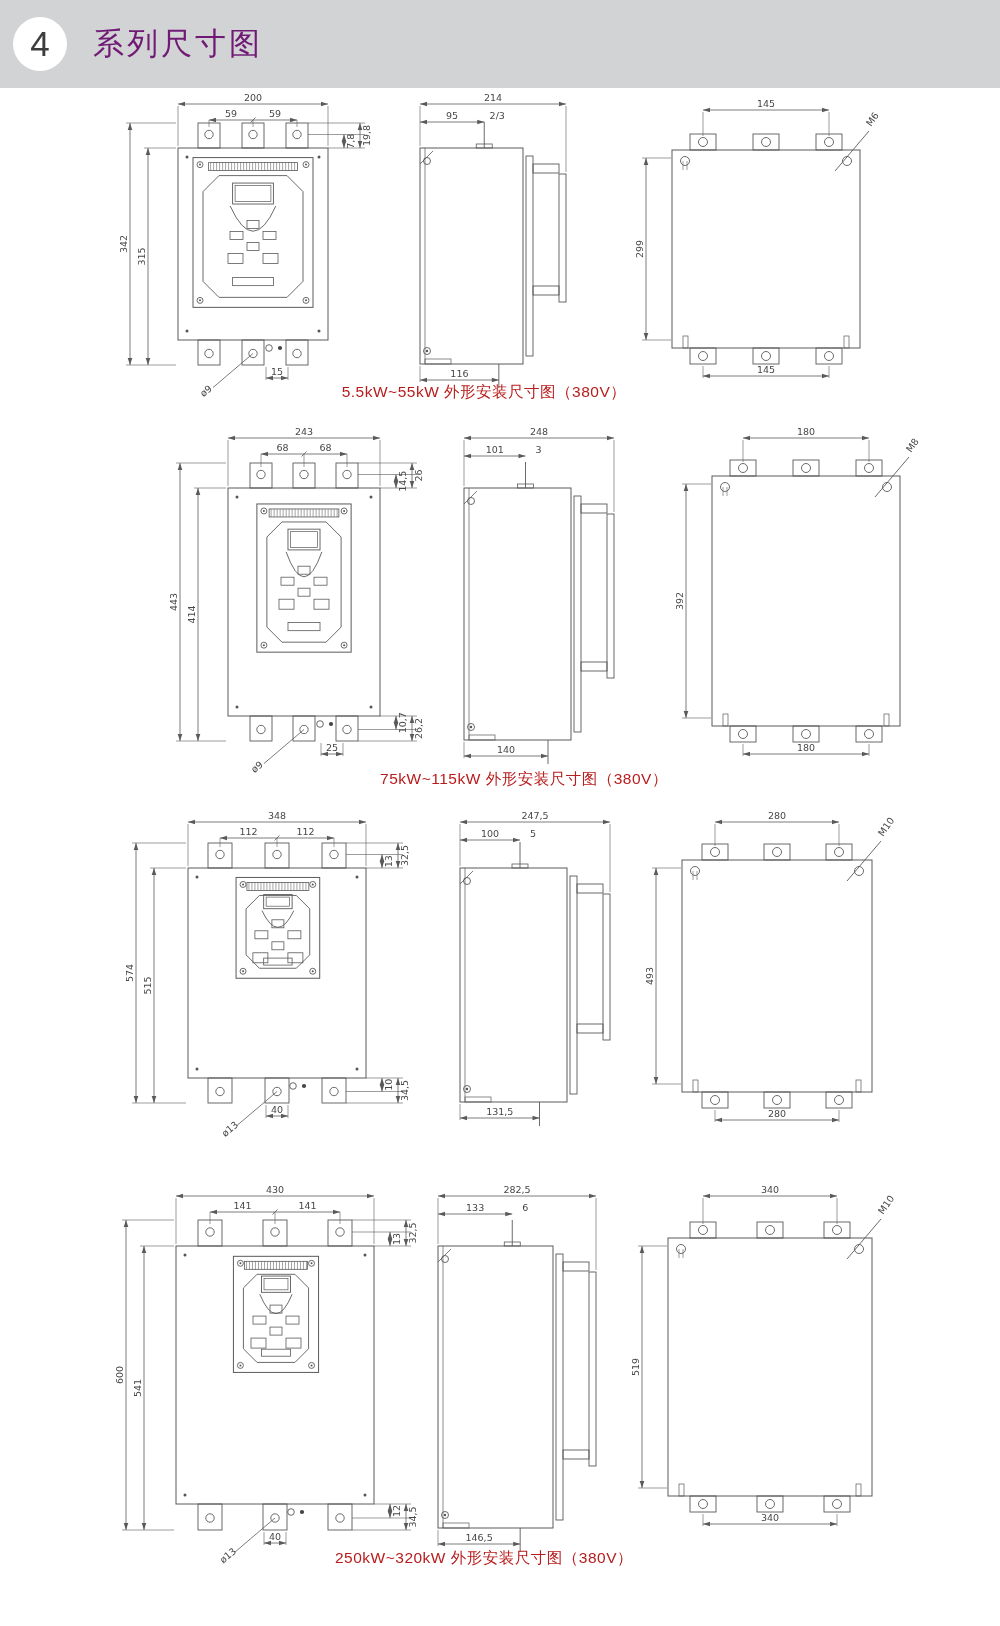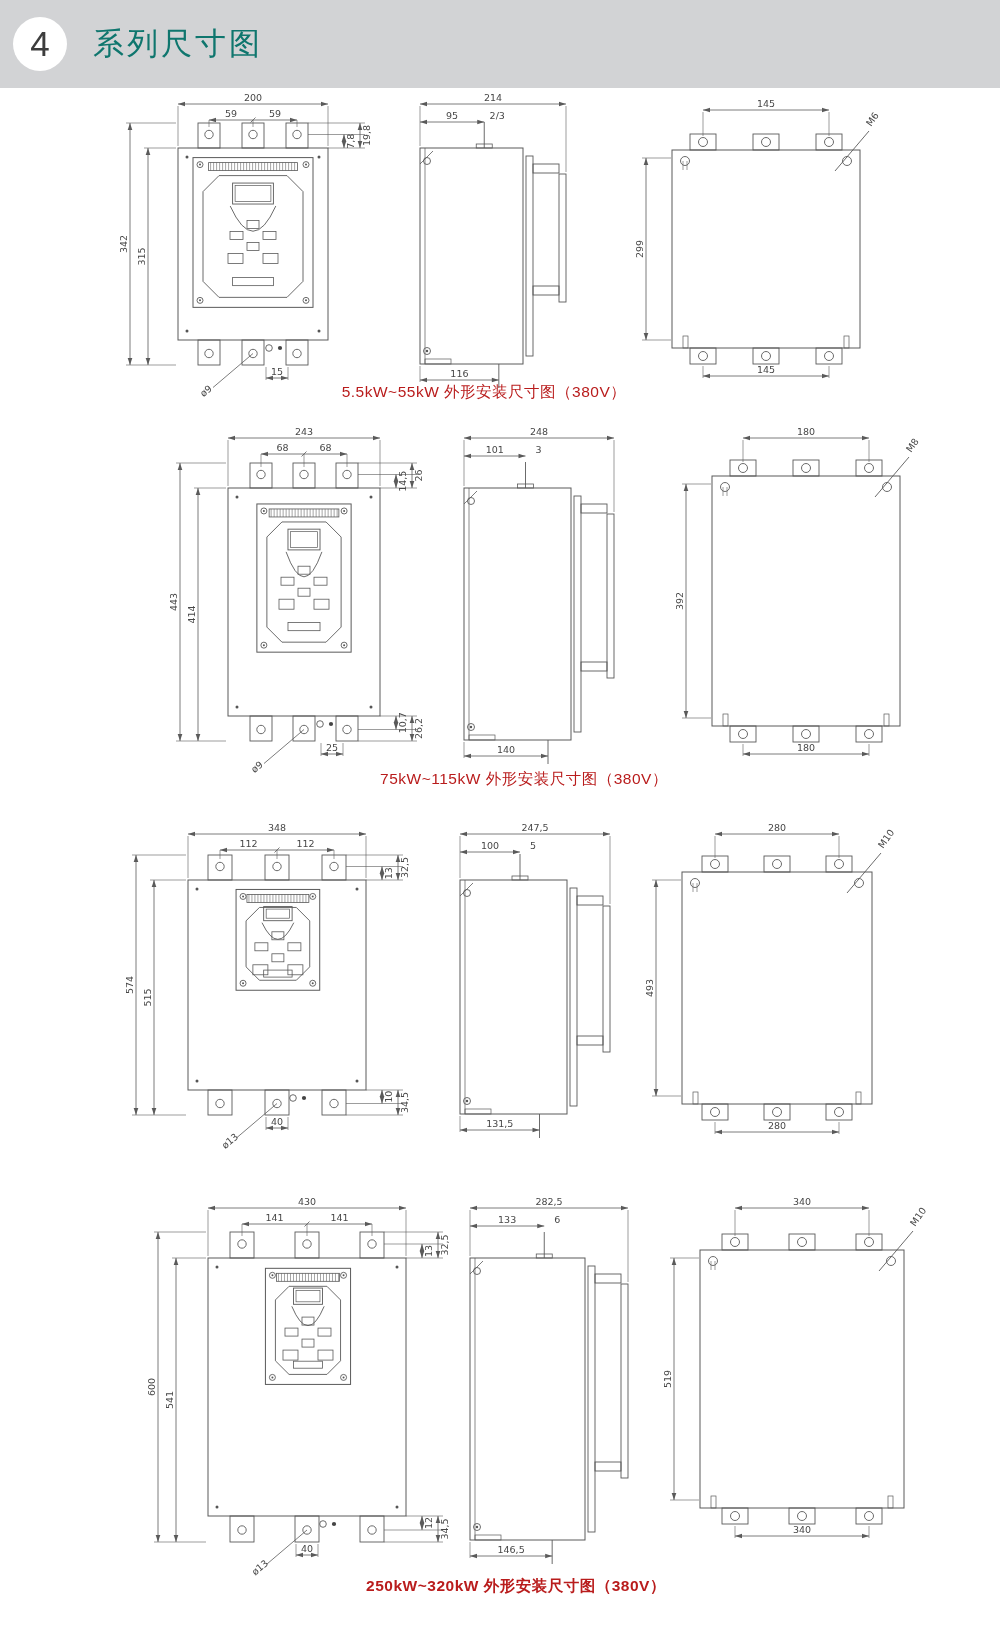--- a/index.html
+++ b/index.html
@@ -1,20 +1,20 @@
 <!DOCTYPE html>
 <html><head>
 <meta charset="utf-8">
 <style>
   html,body{margin:0;padding:0;}
   body{width:1000px;height:1626px;background:#ffffff;font-family:"Liberation Sans",sans-serif;position:relative;overflow:hidden;}
   .hdr{height:88px;background:#d2d3d5;display:flex;align-items:center;}
   .badge{width:54px;height:54px;border-radius:50%;background:#ffffff;color:#3d3d3d;font-size:35px;
          display:flex;align-items:center;justify-content:center;margin-left:13px;font-family:"Liberation Sans",sans-serif;}
-  .title{font-size:31px;color:#0f766e;margin:0 0 0 26px;font-weight:500;letter-spacing:3px;}
+  .title{font-size:31px;color:#701a75;margin:0 0 0 26px;font-weight:500;letter-spacing:3px;}
   .row{position:relative;width:968px;}
   .row svg{position:absolute;overflow:visible;}
   .caption{position:absolute;left:0;width:100%;text-align:center;font-size:15.5px;color:#b91c1c;letter-spacing:0.5px;}
   svg text{font-family:"DejaVu Sans",sans-serif;}
 </style>
 </head>
 <body>
 
 <header class="hdr">
   <div class="badge">4</div>
@@ -404,21 +404,21 @@
         <line x1="223" y1="332" x2="223" y2="320" stroke="#5a5a5a" stroke-width="0.6"></line>
         <line x1="97" y1="330" x2="223" y2="330" stroke="#5a5a5a" stroke-width="0.8"></line>
         <polygon points="97,330 104,327.7 104,332.3" fill="#5a5a5a" stroke="none"></polygon>
         <polygon points="223,330 216,327.7 216,332.3" fill="#5a5a5a" stroke="none"></polygon>
         <text font-size="9.5" fill="#474747" text-anchor="middle" transform="translate(160,327)">180</text>
         <line x1="229" y1="73" x2="263" y2="33" stroke="#5a5a5a" stroke-width="0.9"></line>
         <text font-size="9.5" fill="#474747" text-anchor="start" transform="translate(265,29) rotate(-55)">M8</text>
       </svg>
       <div class="caption" style="top: 361px;">75kW~115kW 外形安装尺寸图（380V）</div>
     </div>
-    <div class="row" style="height: 352px; margin-top: 12px;">
+    <div class="row" style="height: 352px;">
       <svg width="300" height="324" viewBox="0 0 300 324" style="left: 118px; top: 0px;">
         <rect x="70" y="60" width="178" height="210" fill="none" stroke="#5a5a5a" stroke-width="1"></rect>
         <rect x="90" y="35" width="24" height="25" fill="none" stroke="#5a5a5a" stroke-width="0.9"></rect>
         <circle cx="102" cy="46.5" r="4.2" fill="none" stroke="#5a5a5a" stroke-width="0.9"></circle>
         <rect x="90" y="270" width="24" height="25" fill="none" stroke="#5a5a5a" stroke-width="0.9"></rect>
         <circle cx="102" cy="283.5" r="4.2" fill="none" stroke="#5a5a5a" stroke-width="0.9"></circle>
         <rect x="147" y="35" width="24" height="25" fill="none" stroke="#5a5a5a" stroke-width="0.9"></rect>
         <circle cx="159" cy="46.5" r="4.2" fill="none" stroke="#5a5a5a" stroke-width="0.9"></circle>
         <rect x="147" y="270" width="24" height="25" fill="none" stroke="#5a5a5a" stroke-width="0.9"></rect>
         <circle cx="159" cy="283.5" r="4.2" fill="none" stroke="#5a5a5a" stroke-width="0.9"></circle>
@@ -597,21 +597,21 @@
         <line x1="97" y1="314" x2="97" y2="302" stroke="#5a5a5a" stroke-width="0.6"></line>
         <line x1="221" y1="314" x2="221" y2="302" stroke="#5a5a5a" stroke-width="0.6"></line>
         <line x1="97" y1="312" x2="221" y2="312" stroke="#5a5a5a" stroke-width="0.8"></line>
         <polygon points="97,312 104,309.7 104,314.3" fill="#5a5a5a" stroke="none"></polygon>
         <polygon points="221,312 214,309.7 214,314.3" fill="#5a5a5a" stroke="none"></polygon>
         <text font-size="9.5" fill="#474747" text-anchor="middle" transform="translate(159,309)">280</text>
         <line x1="229" y1="73" x2="263" y2="33" stroke="#5a5a5a" stroke-width="0.9"></line>
         <text font-size="9.5" fill="#474747" text-anchor="start" transform="translate(265,29) rotate(-55)">M10</text>
       </svg>
     </div>
-    <div class="row" style="height: 446px; margin-left: 32px;">
+    <div class="row" style="height: 446px;">
       <svg width="308" height="378" viewBox="0 0 308 378" style="left: 108px; top: 22px;">
         <rect x="68" y="64" width="198" height="258" fill="none" stroke="#5a5a5a" stroke-width="1"></rect>
         <rect x="90" y="38" width="24" height="26" fill="none" stroke="#5a5a5a" stroke-width="0.9"></rect>
         <circle cx="102" cy="50" r="4.2" fill="none" stroke="#5a5a5a" stroke-width="0.9"></circle>
         <rect x="90" y="322" width="24" height="26" fill="none" stroke="#5a5a5a" stroke-width="0.9"></rect>
         <circle cx="102" cy="336" r="4.2" fill="none" stroke="#5a5a5a" stroke-width="0.9"></circle>
         <rect x="155" y="38" width="24" height="26" fill="none" stroke="#5a5a5a" stroke-width="0.9"></rect>
         <circle cx="167" cy="50" r="4.2" fill="none" stroke="#5a5a5a" stroke-width="0.9"></circle>
         <rect x="155" y="322" width="24" height="26" fill="none" stroke="#5a5a5a" stroke-width="0.9"></rect>
         <circle cx="167" cy="336" r="4.2" fill="none" stroke="#5a5a5a" stroke-width="0.9"></circle>
@@ -790,15 +790,15 @@
         <text font-size="9.5" fill="#474747" text-anchor="middle" transform="translate(34.5,185) rotate(-90)">519</text>
         <line x1="99" y1="344" x2="99" y2="332" stroke="#5a5a5a" stroke-width="0.6"></line>
         <line x1="233" y1="344" x2="233" y2="332" stroke="#5a5a5a" stroke-width="0.6"></line>
         <line x1="99" y1="342" x2="233" y2="342" stroke="#5a5a5a" stroke-width="0.8"></line>
         <polygon points="99,342 106,339.7 106,344.3" fill="#5a5a5a" stroke="none"></polygon>
         <polygon points="233,342 226,339.7 226,344.3" fill="#5a5a5a" stroke="none"></polygon>
         <text font-size="9.5" fill="#474747" text-anchor="middle" transform="translate(166,339)">340</text>
         <line x1="243" y1="77" x2="277" y2="37" stroke="#5a5a5a" stroke-width="0.9"></line>
         <text font-size="9.5" fill="#474747" text-anchor="start" transform="translate(279,33) rotate(-55)">M10</text>
       </svg>
-      <div class="caption" style="top: 404px; font-weight: bold;">250kW~320kW 外形安装尺寸图（380V）</div>
+      <div class="caption" style="top: 388px;">250kW~320kW 外形安装尺寸图（380V）</div>
     </div>
   </main>
 
 </body></html>

